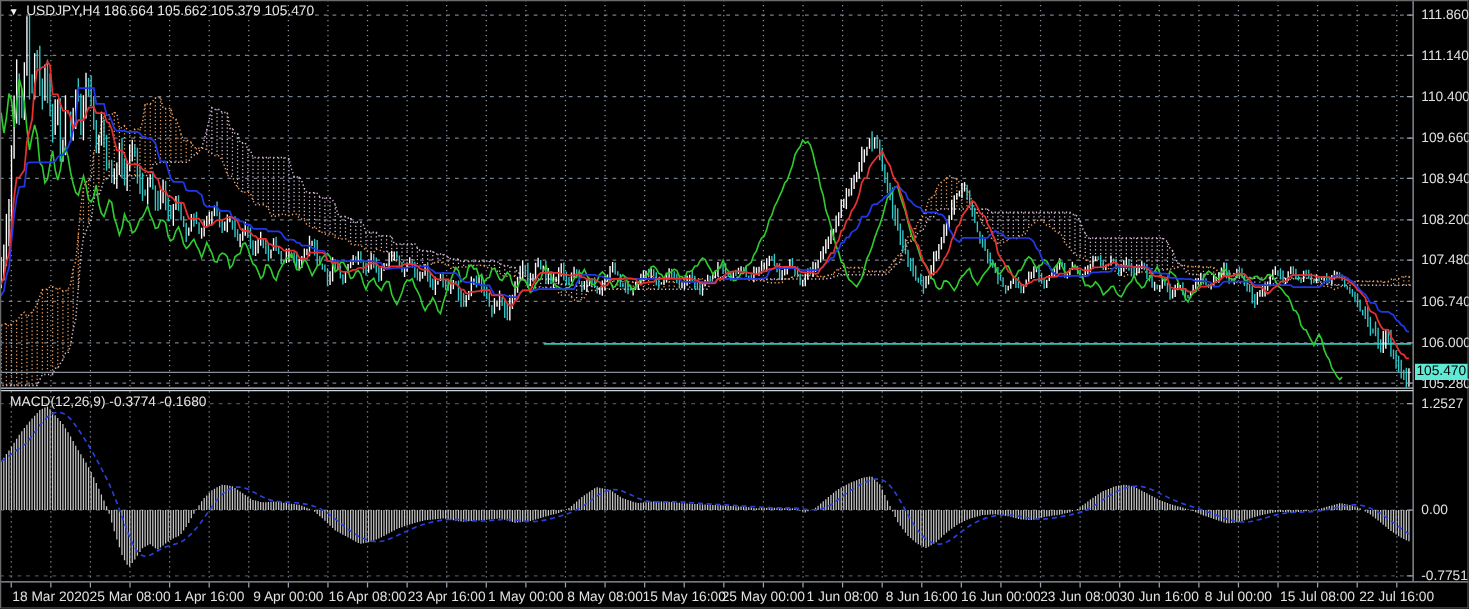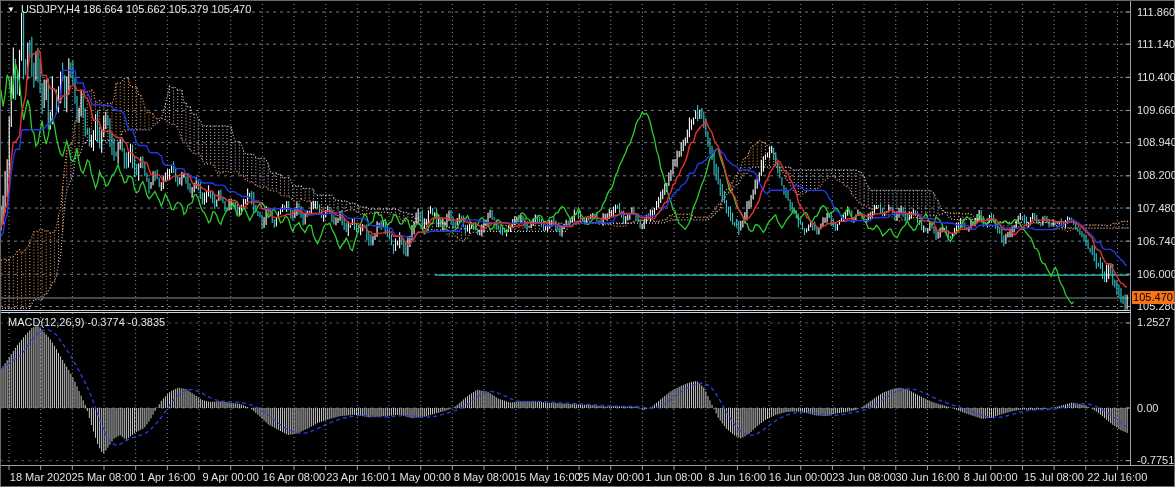--- a/index.html
+++ b/index.html
@@ -10,21 +10,21 @@
     font-family:"Liberation Sans", sans-serif;
     overflow:hidden;
   }
   .chart-window svg{position:absolute;left:0;top:0;display:block;}
   .overlay{position:absolute;font-size:11px;color:#e6e6e6;white-space:nowrap;pointer-events:none;}
   .title-bar{left:7px;top:3px;display:flex;align-items:center;gap:6px;}
   .collapse-tri{font-size:8px;color:#f0f0f0;pointer-events:auto;cursor:pointer;}
   .macd-lab{left:8px;top:316px;}
   .price-box{
     left:1132px;top:291px;width:42px;height:13px;
-    background:#f97316;color:#000;font-size:11px;line-height:13px;
+    background:#5eead4;color:#000;font-size:11px;line-height:13px;
     text-align:center;padding:0;
   }
 </style>
 </head>
 <body>
 
 <div class="chart-window">
   <svg id="chart-svg" width="1175" height="487">
       <defs>
         <clipPath id="mainClip">
@@ -1585,16 +1585,16 @@
         <text x="1053.98" y="481" fill="#e0e0e0" font-size="11px" text-anchor="middle" font-family="&quot;Liberation Sans&quot;, sans-serif">15 Jul 08:00</text>
         <text x="1117.31" y="481" fill="#e0e0e0" font-size="11px" text-anchor="middle" font-family="&quot;Liberation Sans&quot;, sans-serif">22 Jul 16:00</text>
       </g>
     </svg>
 
   <div class="overlay title-bar">
     <span class="collapse-tri">▼</span>
     <span>USDJPY,H4  186.664 105.662 105.379 105.470</span>
   </div>
 
-  <div class="overlay macd-lab">MACD(12,26,9) -0.3774 -0.3835</div>
+  <div class="overlay macd-lab">MACD(12,26,9) -0.3774 -0.1680</div>
 
   <div class="overlay price-box">105.470</div>
 </div>
 
 </body></html>

